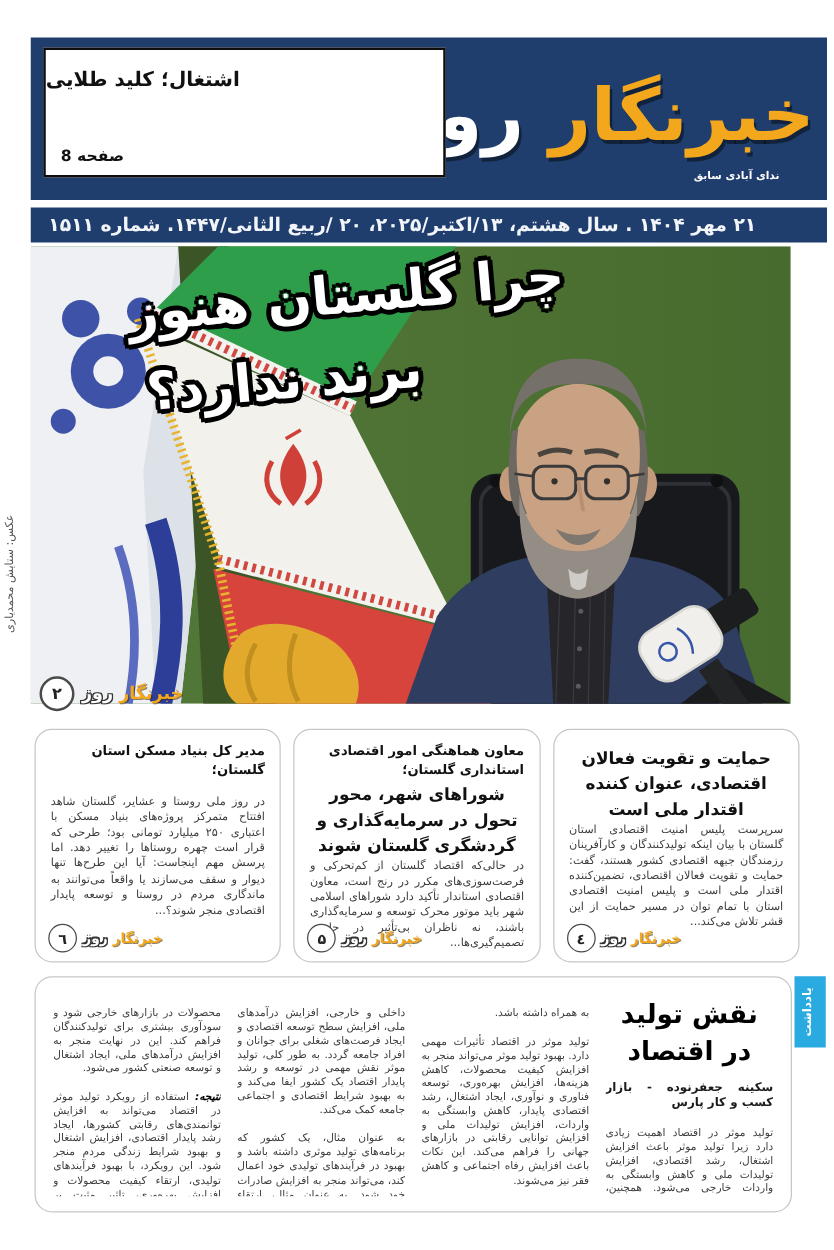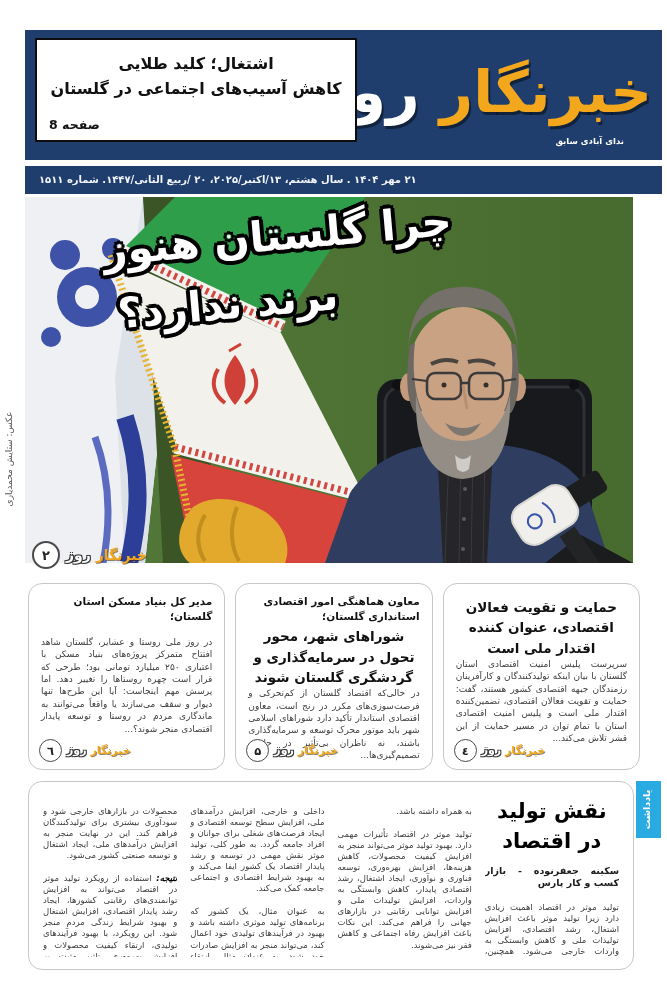--- a/index.html
+++ b/index.html
@@ -9,25 +9,25 @@
   }
   
   .masthead-band{position:absolute;left:25px;top:30px;width:637px;height:130px;background:#1f3e6d;}
   .masthead{position:absolute;right:10px;top:6px;width:300px;text-align:center;
     font-weight:bold;font-size:58px;line-height:112px;white-space:nowrap;
     text-shadow:2px 3px 0 rgba(0,0,0,.45);}
   .masthead .w1{color:#f3a71c;}
   .masthead .w2{color:#ffffff;}
   .masthead-sub{position:absolute;right:38px;top:106px;color:#fff;font-size:8.5px;font-weight:bold;}
   .promo-box{position:absolute;left:10px;top:8px;width:318px;height:100px;background:#fff;border:2.5px solid #0d0d0d;}
-  .promo-line{font-weight:bold;font-size:16px;text-align:center;line-height:1.55;}
+  .promo-line{font-weight:bold;font-size:16px;text-align:left;line-height:1.55;}
   .promo-line.first{margin-top:12px;}
   .promo-page{position:absolute;left:12px;bottom:8px;font-weight:bold;font-size:12.5px;}
   .date-bar{position:absolute;left:25px;top:166px;width:637px;height:28px;background:#1f3e6d;
-    color:#f2f5fa;font-size:10px;font-weight:bold;line-height:28px;text-align:left;padding:0 14px;box-sizing:border-box;}
+    color:#f2f5fa;font-size:15px;font-weight:bold;line-height:28px;text-align:left;padding:0 14px;box-sizing:border-box;}
   
   .lead-photo{position:absolute;left:25px;top:197px;width:608px;height:366px;}
   .headline{position:absolute;left:40px;top:215px;width:480px;transform:rotate(-5deg);
     color:#fff;font-weight:bold;text-align:center;
     text-shadow:-3px -3px 0 #000,3px -3px 0 #000,-3px 3px 0 #000,3px 3px 0 #000,0 -4px 0 #000,0 4px 0 #000,-4px 0 0 #000,4px 0 0 #000;}
   .headline .l1{font-size:42px;line-height:1.0;}
   .headline .l2{font-size:42px;line-height:1.0;margin-top:22px;position:relative;right:55px;}
   .photo-credit{position:absolute;left:-53px;top:452px;width:128px;height:14px;transform:rotate(-90deg);
     font-size:9px;color:#555;text-align:center;white-space:nowrap;}
   .lead-tag{position:absolute;left:32px;top:540px;height:30px;display:flex;align-items:center;gap:6px;direction:ltr;}
@@ -67,21 +67,20 @@
 <div class="page">
 
   <div class="masthead-band">
     <div class="masthead">
       <span class="w1">خبرنگار</span>
       <span class="w2">روز</span>
     </div>
     <div class="masthead-sub">ندای آبادی سابق</div>
     <div class="promo-box">
       <div class="promo-line first">اشتغال؛ کلید طلایی</div>
-      <div class="promo-line">کاهش آسیب‌های اجتماعی در گلستان</div>
       <div class="promo-page">صفحه 8</div>
     </div>
   </div>
 
   <div class="date-bar">۲۱ مهر ۱۴۰۴ . سال هشتم، ۱۳/اکتبر/۲۰۲۵، ۲۰ /ربیع الثانی/۱۴۴۷. شماره ۱۵۱۱</div>
 
   <svg class="lead-photo" viewBox="0 0 608 366" xmlns="http://www.w3.org/2000/svg">
     <defs>
       <linearGradient id="wallg" x1="0" y1="0" x2="1" y2="0">
         <stop offset="0" stop-color="#547a3a"></stop>

